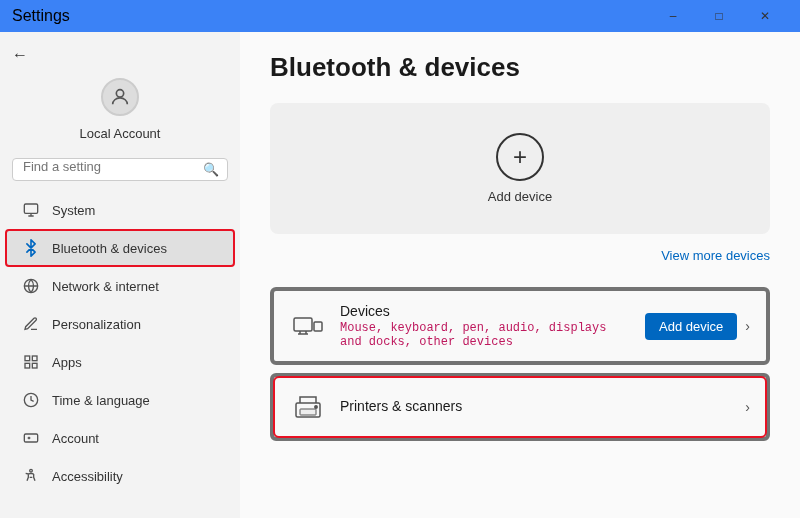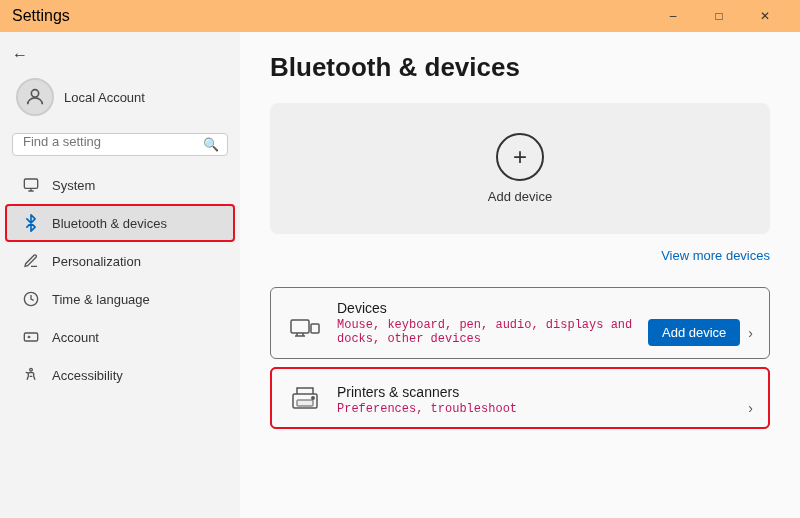--- a/index.html
+++ b/index.html
@@ -8,21 +8,21 @@
       height: 518px;
       overflow: hidden;
       font-family: 'Segoe UI', Arial, sans-serif;
       background: #f3f3f3;
       display: flex;
       flex-direction: column;
     }
 
     
     .title-bar {
-      background: #fdba74;
+      background: #3b82f6;
       height: 32px;
       display: flex;
       align-items: center;
       padding: 0 12px;
       justify-content: space-between;
       flex-shrink: 0;
     }
     .title-bar-left {
       display: flex;
       align-items: center;
@@ -76,20 +76,21 @@
       color: #333;
       cursor: pointer;
     }
 
     
     .user-profile {
       display: flex;
       align-items: center;
       gap: 10px;
       padding: 8px 16px 12px;
+      flex-direction: column;
     }
     .user-avatar {
       width: 38px;
       height: 38px;
       border-radius: 50%;
       background: #ddd;
       display: flex;
       align-items: center;
       justify-content: center;
       font-size: 20px;
@@ -217,24 +218,24 @@
       text-decoration: none;
       cursor: pointer;
     }
 
     
     .device-row {
       background: #f9f9f9;
       border-radius: 6px;
       padding: 12px 16px;
       display: flex;
-      align-items: flex-end;
+      align-items: center;
       gap: 14px;
       margin-bottom: 8px;
-      border: 1px solid #737373;
+      border: 4px solid #737373;
       cursor: pointer;
       position: relative;
     }
     .device-row-icon {
       width: 36px;
       height: 36px;
       display: flex;
       align-items: center;
       justify-content: center;
       flex-shrink: 0;
@@ -333,30 +334,50 @@
     <div class="nav-item active" style="position:relative;">
       <span class="nav-icon" style="color:#0067c0;">
         <svg width="14" height="18" viewBox="0 0 14 22" fill="none" stroke="#0067c0" stroke-width="2" stroke-linecap="round" stroke-linejoin="round">
             <path d="M2 6l10 10-5 5V1l5 5L2 16"></path>
           </svg>
       </span>
       <span>Bluetooth &amp; devices</span>
       <div class="highlight-box"></div>
     </div>
 
+    <div class="nav-item">
+      <span class="nav-icon">
+        <svg width="16" height="16" viewBox="0 0 24 24" fill="none" stroke="currentColor" stroke-width="2">
+            <circle cx="12" cy="12" r="10"></circle>
+            <path d="M2 12h20M12 2a15 15 0 0 1 0 20M12 2a15 15 0 0 0 0 20"></path>
+          </svg>
+      </span>
+      <span>Network &amp; internet</span>
+    </div>
 
     <div class="nav-item">
       <span class="nav-icon">
         <svg width="16" height="16" viewBox="0 0 24 24" fill="none" stroke="currentColor" stroke-width="2">
             <path d="M12 20h9M16.5 3.5a2.121 2.121 0 0 1 3 3L7 19l-4 1 1-4L16.5 3.5z"></path>
           </svg>
       </span>
       <span>Personalization</span>
     </div>
 
+    <div class="nav-item">
+      <span class="nav-icon">
+        <svg width="16" height="16" viewBox="0 0 24 24" fill="none" stroke="currentColor" stroke-width="2">
+            <rect x="3" y="3" width="7" height="7"></rect>
+            <rect x="14" y="3" width="7" height="7"></rect>
+            <rect x="3" y="14" width="7" height="7"></rect>
+            <rect x="14" y="14" width="7" height="7"></rect>
+          </svg>
+      </span>
+      <span>Apps</span>
+    </div>
 
 
     <div class="nav-item">
       <span class="nav-icon">
         <svg width="16" height="16" viewBox="0 0 24 24" fill="none" stroke="currentColor" stroke-width="2">
             <circle cx="12" cy="12" r="10"></circle>
             <path d="M12 6v6l4 2"></path>
           </svg>
       </span>
       <span>Time &amp; language</span>
@@ -426,21 +447,20 @@
       <div class="device-row-icon">
         <svg viewBox="0 0 32 32" fill="none" stroke="#555" stroke-width="1.5">
           <rect x="4" y="12" width="24" height="14" rx="1.5"></rect>
           <path d="M8 12V6h16v6"></path>
           <rect x="8" y="18" width="16" height="6" rx="0.5" fill="#eee" stroke="#555" stroke-width="1"></rect>
           <circle cx="24" cy="16" r="1.2" fill="#555"></circle>
         </svg>
       </div>
       <div class="device-row-info">
         <div class="device-row-title">Printers &amp; scanners</div>
-        <div class="device-row-subtitle">Preferences, troubleshoot</div>
       </div>
       <div class="device-row-action">
         <span class="chevron-right">›</span>
       </div>
       <div class="row-highlight-box"></div>
     </div>
 
   </div>
 
 </div>

